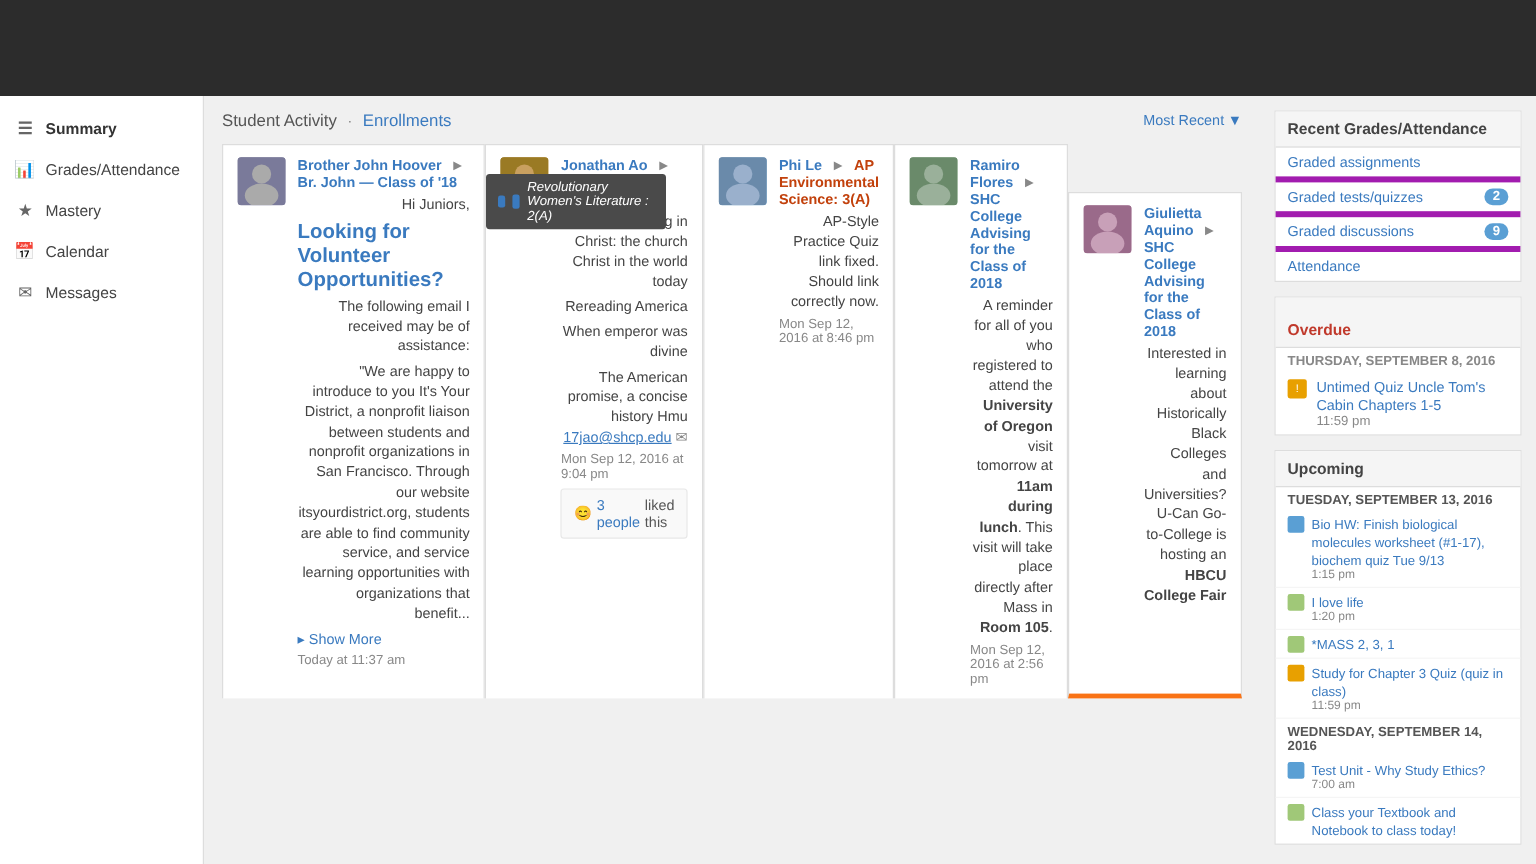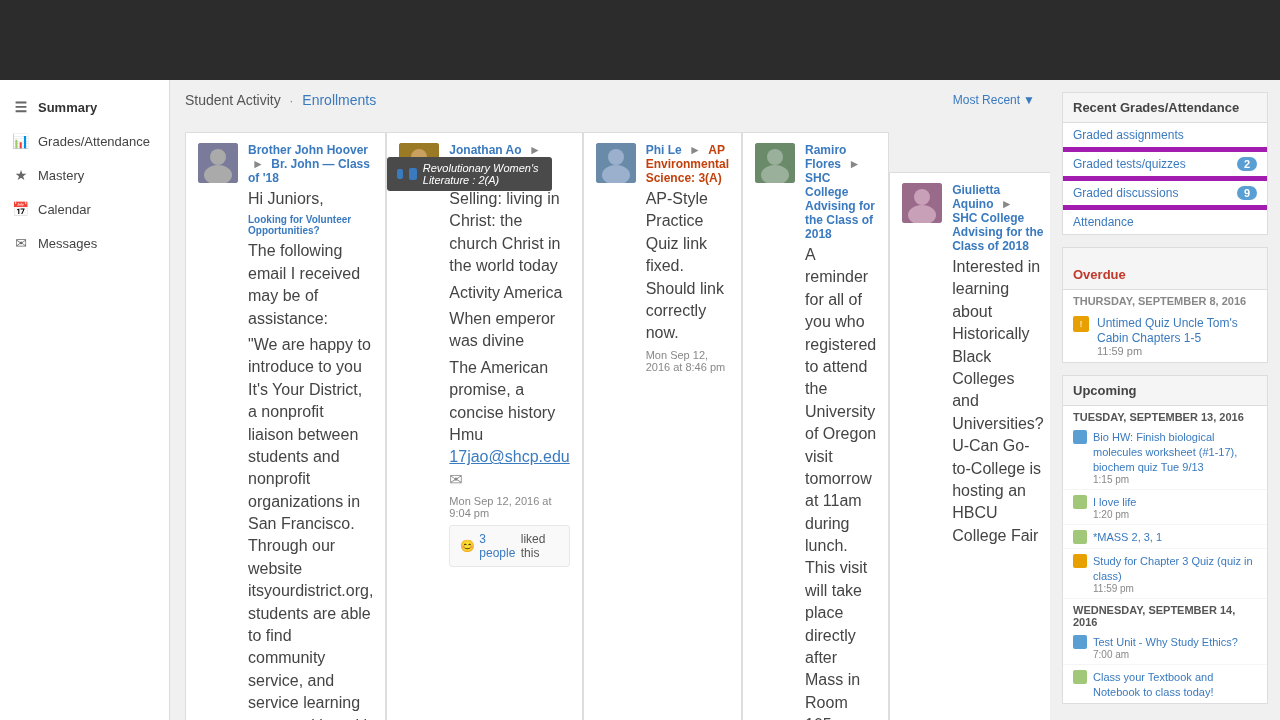--- a/index.html
+++ b/index.html
@@ -12,39 +12,39 @@
     
     .sidebar { width: 170px; background: #fff; border-right: 1px solid #ddd; padding-top: 10px; flex-shrink: 0; }
     .sidebar-item { display: flex; align-items: center; padding: 8px 12px; cursor: pointer; color: #444; font-size: 13px; }
     .sidebar-item.active { font-weight: bold; color: #333; }
     .sidebar-icon { width: 18px; height: 18px; margin-right: 8px; flex-shrink: 0; display: flex; align-items: center; justify-content: center; color: #666; font-size: 14px; }
 
     
     .main-content { flex: 1; padding: 12px 15px; overflow-y: auto; }
 
     
-    .main-header { display: flex; justify-content: space-between; align-items: center; margin-bottom: 24px; }
+    .main-header { display: flex; justify-content: space-between; align-items: center; margin-bottom: 12px; }
     .most-recent-btn { font-size: 12px; color: #3a7abf; cursor: pointer; display: flex; align-items: center; gap: 3px; }
 
     
     .activity-feed { display: flex; flex-direction: row; gap: 0; }
 
     .activity-item { background: #fff; border: 1px solid #ddd; border-bottom: none; padding: 10px 12px; display: flex; gap: 10px; }
     .activity-item:last-child { border-bottom: 4px solid #f97316; margin-top: 40px; }
 
     .avatar { width: 40px; height: 40px; border-radius: 3px; background: #ccc; flex-shrink: 0; display: flex; align-items: center; justify-content: center; font-size: 10px; color: #666; overflow: hidden; }
 
     .activity-body { flex: 1; }
     .activity-author { font-size: 12px; margin-bottom: 3px; }
     .activity-author a { color: #3a7abf; text-decoration: none; font-weight: bold; }
     .activity-author .course { color: #3a7abf; font-weight: bold; }
 
-    .activity-title { font-weight: bold; font-size: 10px; color: #3a7abf; margin-bottom: 4px; }
-    .activity-text { font-size: 16px; color: #444; line-height: 1.4; margin-bottom: 4px; }
-    .activity-text b { font-weight: normal; }
+    .activity-title { font-weight: bold; font-size: 17px; color: #3a7abf; margin-bottom: 4px; }
+    .activity-text { font-size: 12px; color: #444; line-height: 1.4; margin-bottom: 4px; text-align: right; }
+    .activity-text b { font-weight: bold; }
     .activity-timestamp { font-size: 11px; color: #888; margin-top: 4px; }
 
     .show-more { color: #3a7abf; font-size: 12px; cursor: pointer; text-decoration: none; display: inline-block; margin-top: 2px; }
     .show-more::before { content: '▸ '; }
 
     .likes-bar { background: #f9f9f9; border: 1px solid #e8e8e8; border-radius: 3px; padding: 6px 10px; margin-top: 6px; font-size: 12px; color: #555; display: inline-flex; align-items: center; gap: 4px; }
     .likes-bar a { color: #3a7abf; text-decoration: none; }
 
     .tooltip-badge { background: #4a4a4a; color: #fff; font-size: 11px; padding: 5px 10px; border-radius: 3px; display: inline-flex; align-items: center; gap: 6px; position: relative; }
     .tooltip-badge::before { content: ''; display: inline-block; width: 10px; height: 10px; background: #3a7abf; border-radius: 2px; }
@@ -165,21 +165,21 @@
             <ellipse cx="20" cy="32" rx="14" ry="10" fill="#c9a060"></ellipse>
           </svg>
         </div>
         <div class="activity-body">
           <div class="activity-author">
             <a href="#">Jonathan Ao</a>
             <span style="color:#888; margin:0 4px;">►</span>
             <span class="course" style="color:#3a7abf; font-weight:bold; cursor:pointer;">Textbook Marketplace</span>
           </div>
           <div class="activity-text">Selling: living in Christ: the church Christ in the world today</div>
-          <div class="activity-text">Activity America</div>
+          <div class="activity-text">Rereading America</div>
           <div class="activity-text">When emperor was divine</div>
           <div class="activity-text">The American promise, a concise history Hmu <a href="#" style="color:#3a7abf;">17jao@shcp.edu</a> <span style="color:#888;">✉</span></div>
           <div class="activity-timestamp">Mon Sep 12, 2016 at 9:04 pm</div>
           <div class="likes-bar">
             <span>😊</span>
             <a href="#">3 people</a>
             <span>liked this</span>
           </div>
         </div>
 

